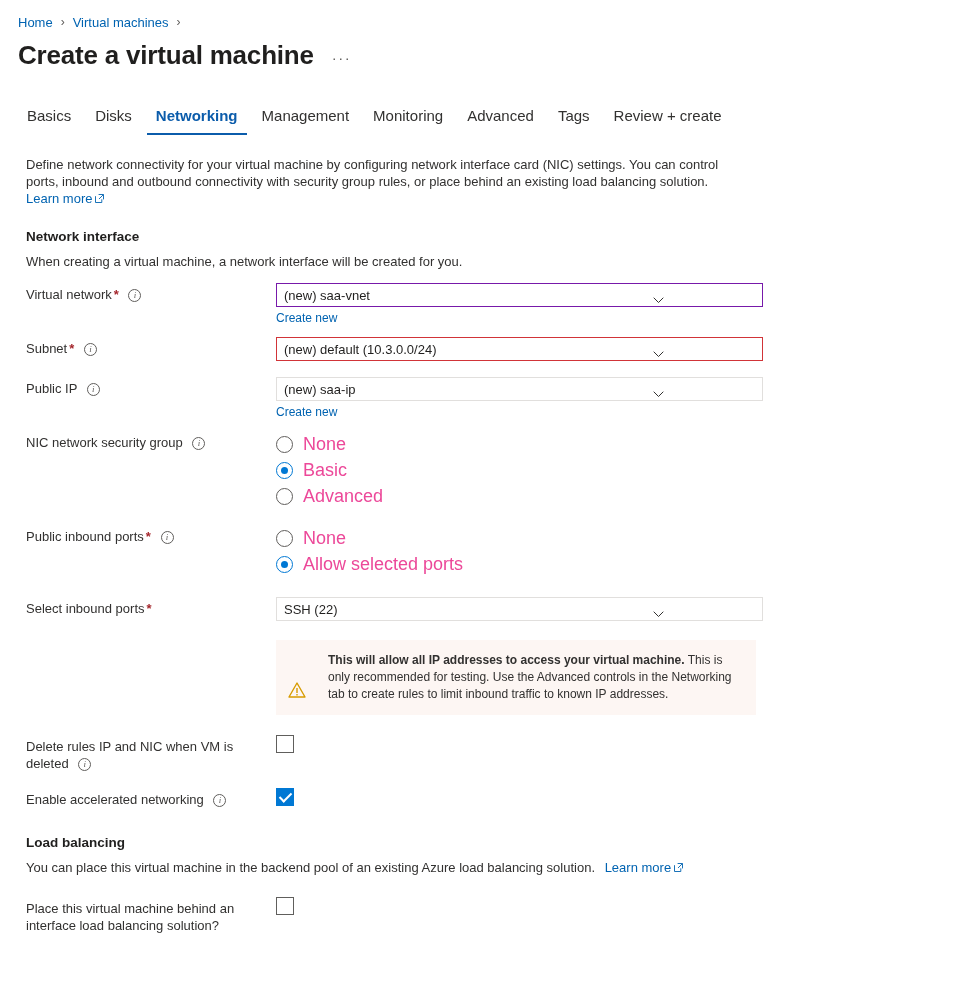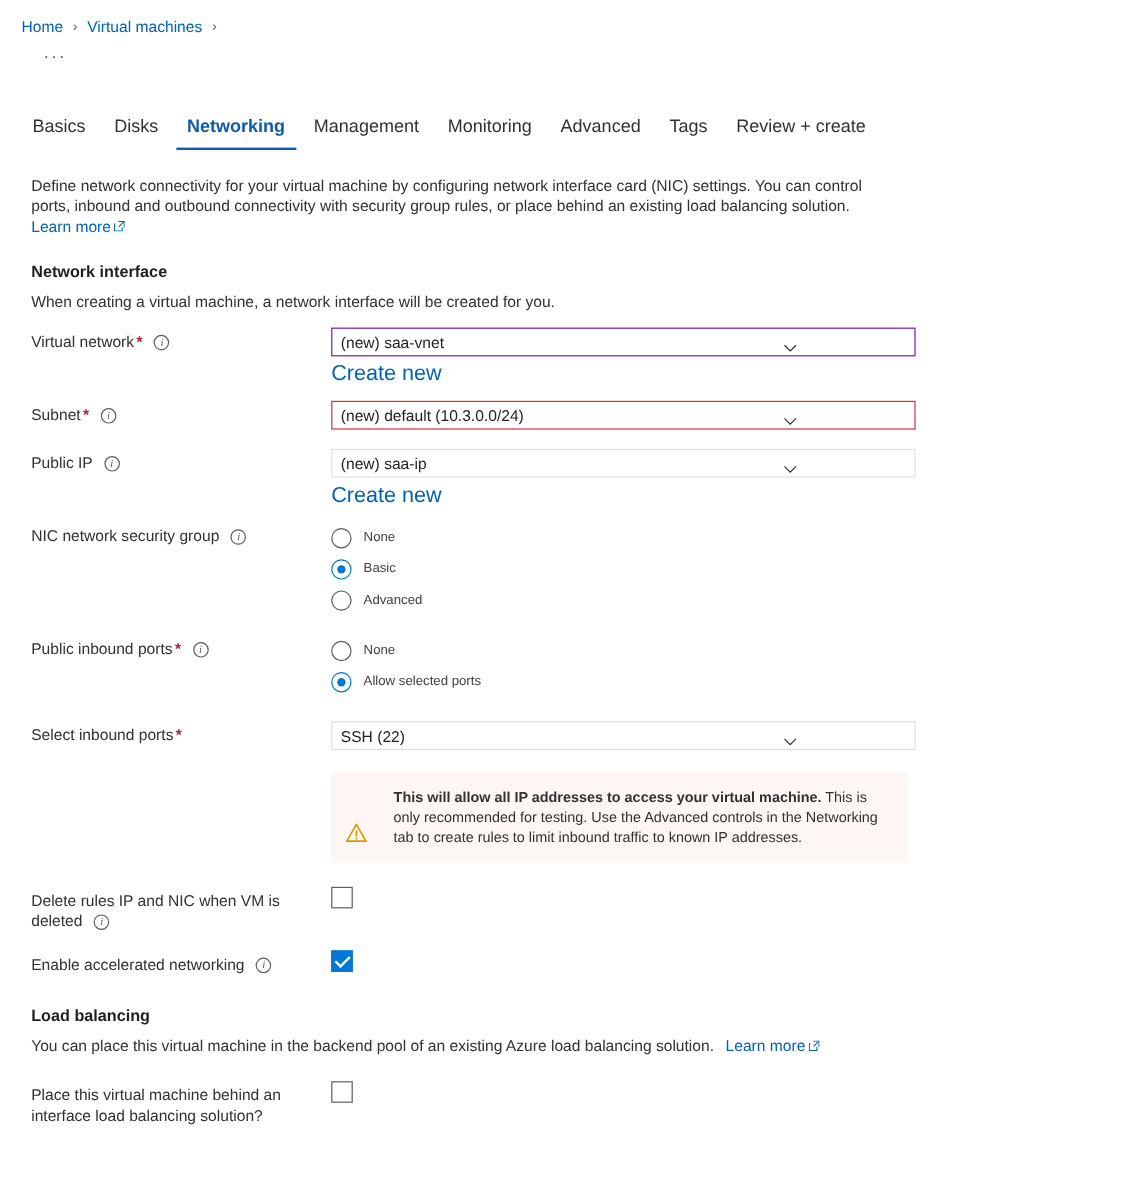--- a/index.html
+++ b/index.html
@@ -162,21 +162,21 @@
   .select-wrap .chev {
     position: absolute;
     right: 9px; top: 9px;
     pointer-events: none;
   }
   .select-wrap.focused .az-select { border: 1px solid #8a2be2; border-color:#7719aa; }
   .select-wrap.err .az-select { border: 1px solid #d13438; }
 
   .create-new {
     margin-top: 4px;
-    font-size: 18px;
+    font-size: 12px;
     display: inline-block;
   }
 
   
   .radio-group { padding-top: 0; }
   .radio-item {
     display: flex; align-items: center;
     height: 26px;
     margin-bottom: 0;
     cursor: pointer;
@@ -192,21 +192,21 @@
   }
   .radio.checked { border: 1px solid #0078d4; }
   .radio.checked::after {
     content: "";
     position: absolute;
     left: 4px; top: 4px;
     width: 7px; height: 7px;
     border-radius: 50%;
     background: #0078d4;
   }
-  .radio-label { font-size: 11px; color: #404040; }
+  .radio-label { font-size: 18px; color: #ec4899; }
 
   
   .cb {
     width: 18px; height: 18px;
     border: 1px solid #605e5c;
     background: #fff;
     display: inline-block;
     position: relative;
     cursor: pointer;
   }
@@ -251,20 +251,21 @@
 <div class="page">
 
   <div class="breadcrumb">
     <a>Home</a>
     <span class="bc-sep">›</span>
     <a>Virtual machines</a>
     <span class="bc-sep">›</span>
   </div>
 
   <div class="title-row">
+    <h1 class="page-title">Create a virtual machine</h1>
     <span class="ellipsis-btn">···</span>
   </div>
 
   <div class="tabs">
     <div class="tab">Basics</div>
     <div class="tab">Disks</div>
     <div class="tab active">Networking</div>
     <div class="tab">Management</div>
     <div class="tab">Monitoring</div>
     <div class="tab">Advanced</div>

